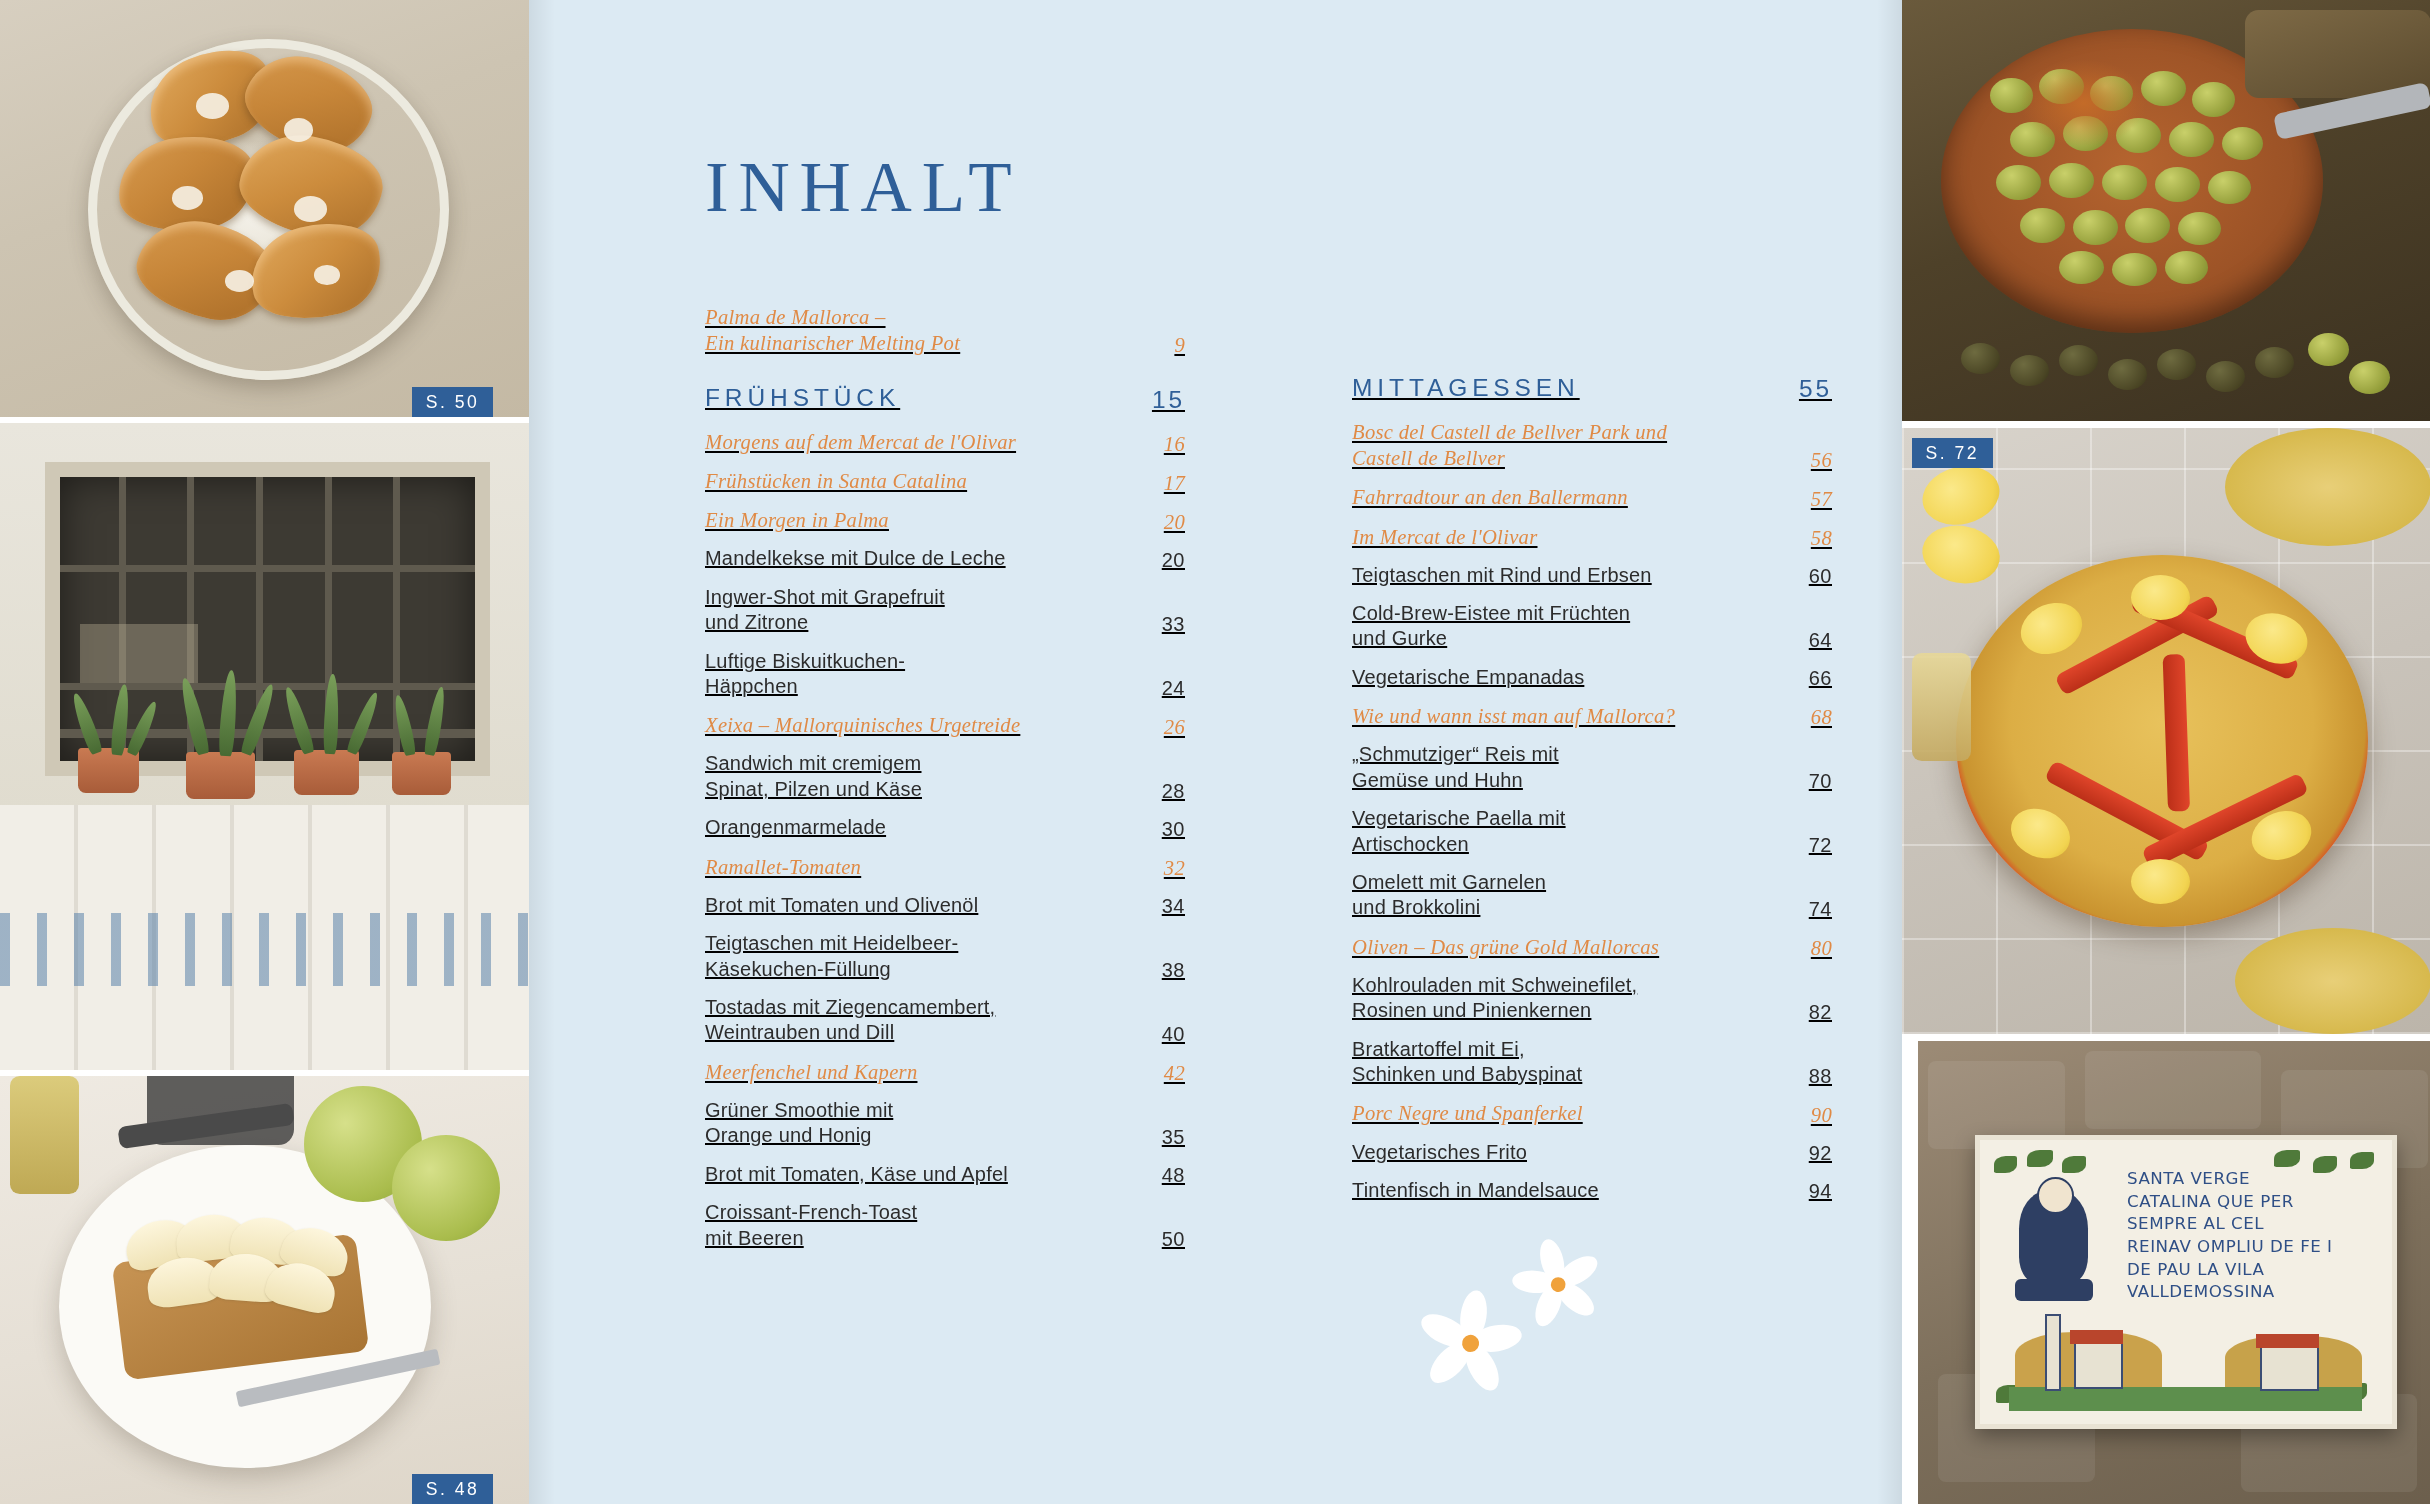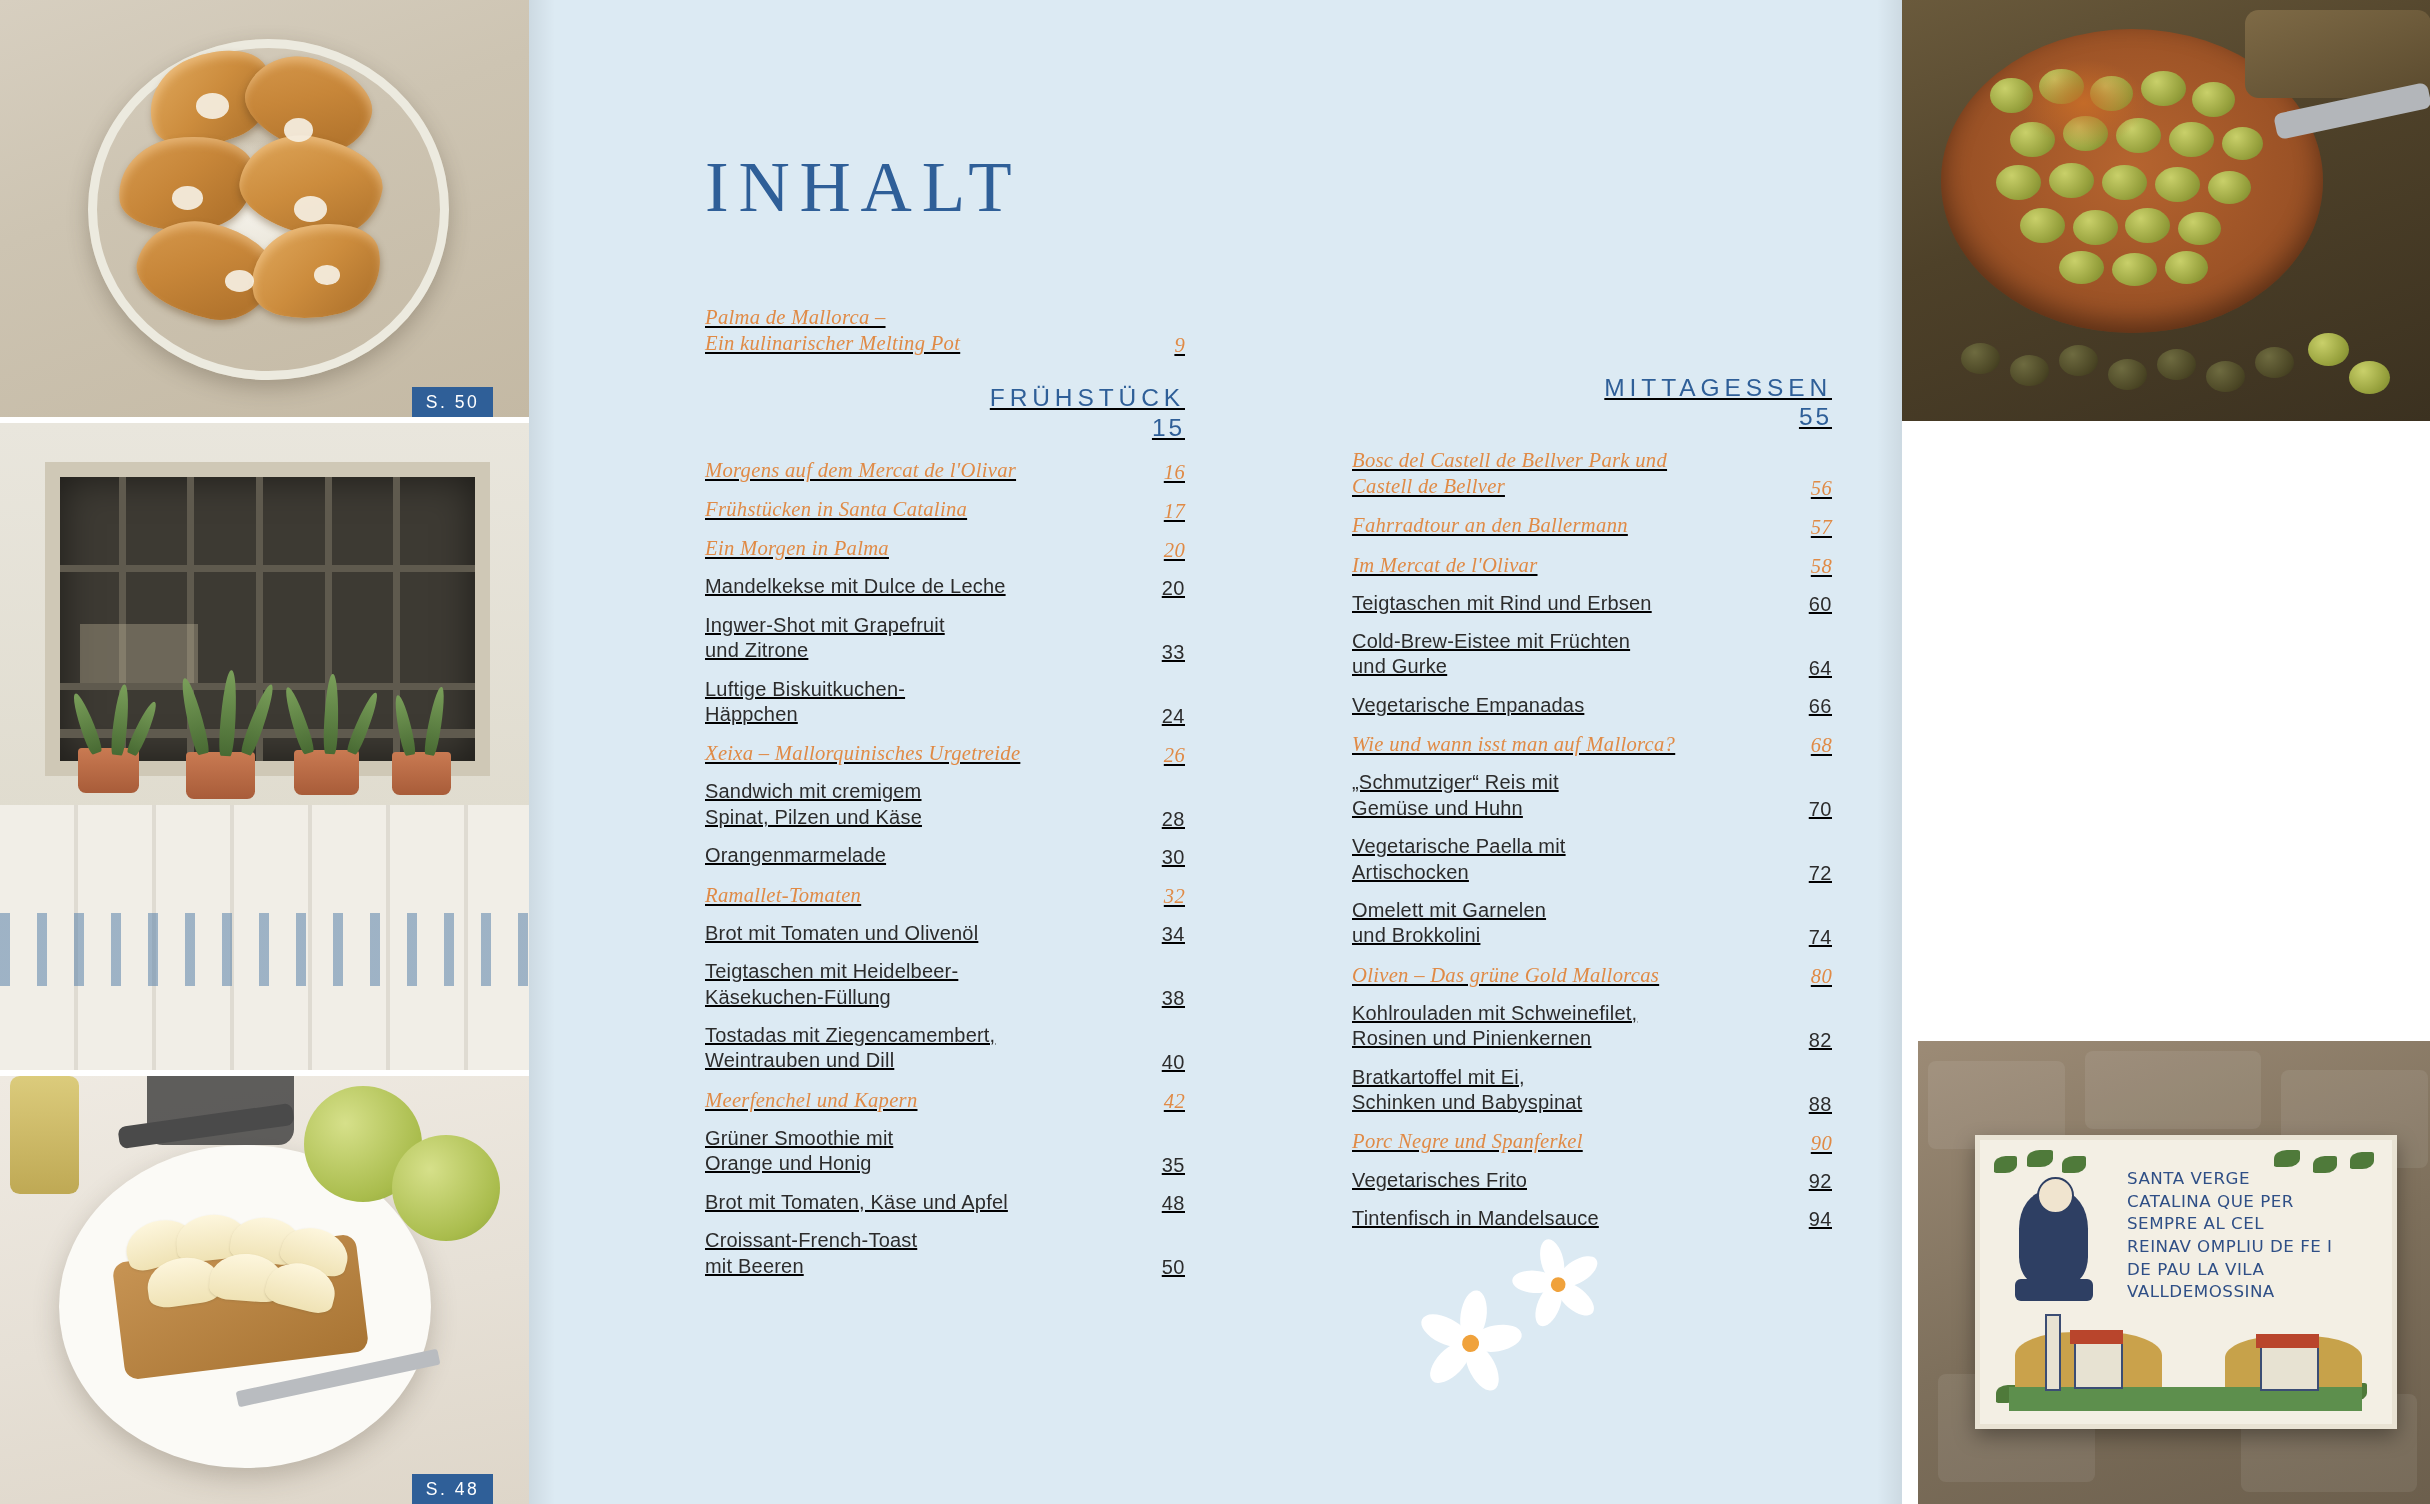--- a/index.html
+++ b/index.html
@@ -321,21 +321,20 @@
     color: #e08a45;
     font-style: italic;
     font-family: "Liberation Serif", serif;
     font-size: 20.6px;
     letter-spacing: 0.3px;
   }
 
   .entry.chapter {
     margin-top: 25.5px;
     margin-bottom: 15.7px;
-    flex-direction: column;
   }
   .entry.chapter .label {
     color: #2f5f98;
     font-size: 24.5px;
     letter-spacing: 4.9px;
     font-family: "Liberation Sans", sans-serif;
   }
   .entry.chapter .pg {
     color: #2f5f98;
     font-size: 24.5px;
@@ -688,20 +687,43 @@
         <div class="olive dark" style="left:255px;top:349px;width:39px;height:31px;"></div>
         <div class="olive dark" style="left:304px;top:361px;width:39px;height:31px;"></div>
         <div class="olive dark" style="left:353px;top:347px;width:39px;height:31px;"></div>
         <div class="olive" style="left:406px;top:333px;width:41px;height:33px;"></div>
         <div class="olive" style="left:447px;top:361px;width:41px;height:33px;"></div>
         <div style="position:absolute;left:343px;top:9.8px;width:186px;height:88px;background:linear-gradient(160deg,#7e6a46,#5a4a2e);border-radius:13.7px;"></div>
         <div style="position:absolute;left:372px;top:98px;width:157px;height:25.5px;background:#b3b6ba;border-radius:7.8px;transform:rotate(-12deg);"></div>
       </div>
     </div>
 
+    <div class="photo ph-paella" style="left:0;top:428px;width:529px;height:606px;">
+      <div class="inner">
+        <div class="tile-grid"></div>
+        <div class="paella-pan" style="left:54px;top:127px;width:412px;height:372px;"></div>
+        <div class="pepper" style="left:147px;top:206px;width:176px;height:21.6px;transform:rotate(-28deg);"></div>
+        <div class="pepper" style="left:225px;top:196px;width:176px;height:21.6px;transform:rotate(24deg);"></div>
+        <div class="pepper" style="left:137px;top:372px;width:176px;height:21.6px;transform:rotate(28deg);"></div>
+        <div class="pepper" style="left:235px;top:382px;width:176px;height:21.6px;transform:rotate(-26deg);"></div>
+        <div class="pepper" style="left:196px;top:294px;width:157px;height:21.6px;transform:rotate(88deg);"></div>
+        <div class="lemon" style="left:118px;top:176px;width:63px;height:49px;transform:rotate(-22deg);"></div>
+        <div class="lemon" style="left:343px;top:186px;width:63px;height:49px;transform:rotate(18deg);"></div>
+        <div class="lemon" style="left:108px;top:382px;width:61px;height:47px;transform:rotate(24deg);"></div>
+        <div class="lemon" style="left:349px;top:384px;width:61px;height:47px;transform:rotate(-20deg);"></div>
+        <div class="lemon" style="left:229px;top:147px;width:59px;height:45px;"></div>
+        <div class="lemon" style="left:229px;top:431px;width:59px;height:45px;"></div>
+        <div class="lemon" style="left:19.6px;top:39px;width:78px;height:57px;transform:rotate(-14deg);"></div>
+        <div class="lemon" style="left:19.6px;top:98px;width:78px;height:57px;transform:rotate(10deg);"></div>
+        <div style="position:absolute;left:323px;top:0;width:206px;height:118px;background:radial-gradient(ellipse at 50% 50%,#e8cf78,#d7b94d 70%);border-radius:50%;"></div>
+        <div style="position:absolute;left:333px;top:500px;width:196px;height:106px;background:radial-gradient(ellipse at 50% 50%,#e8cf78,#d7b94d 70%);border-radius:50%;"></div>
+        <div style="position:absolute;left:9.8px;top:225px;width:59px;height:108px;background:linear-gradient(180deg,#e7d898,#c4a960);border-radius:9.8px;opacity:.9;"></div>
+      </div>
+      <div class="page-badge" style="left:9.8px;top:9.8px;">S. 72</div>
+    </div>
 
     <div class="photo ph-azulejo" style="left:16px;top:1041px;width:593px;height:464px;">
       <div class="inner">
         <div class="stone" style="left:9.8px;top:19.6px;width:137px;height:88px;"></div>
         <div class="stone" style="left:167px;top:9.8px;width:176px;height:78px;"></div>
         <div class="stone" style="left:363px;top:29px;width:147px;height:98px;"></div>
         <div class="stone" style="left:19.6px;top:333px;width:157px;height:108px;"></div>
         <div class="stone" style="left:323px;top:353px;width:176px;height:98px;"></div>
 
         <div class="azulejo" style="left:57px;top:94px;width:412px;height:284px;">

